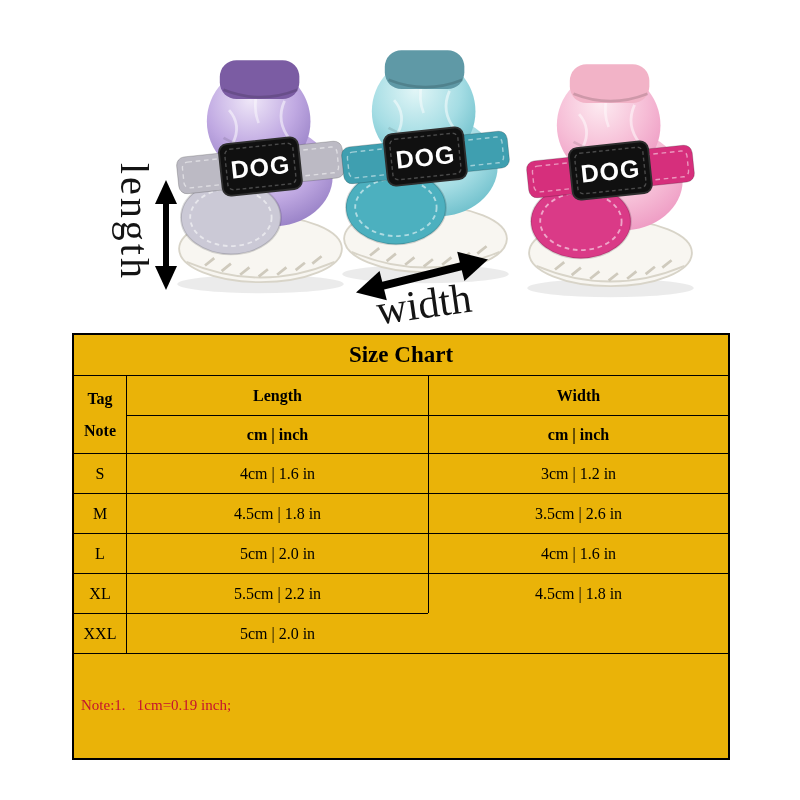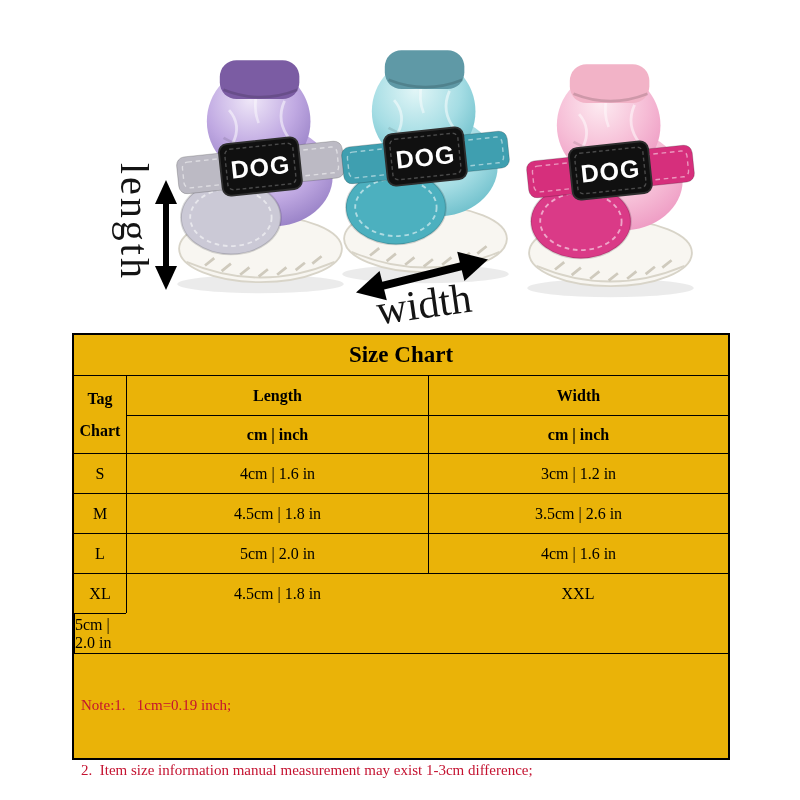--- a/index.html
+++ b/index.html
@@ -179,44 +179,44 @@
     <polygon points="138,30 110,15 110,45" fill="#000"></polygon>
   </svg>
   <div class="width-label">width</div>
 </div>
 
 <div class="size-table">
   <div class="cell t-title">Size Chart</div>
 
   <div class="cell t-tag bt">
     <span>Tag</span>
-    <span>Chart</span>
+    <span>Note</span>
   </div>
   <div class="cell bold bt bl">Length</div>
   <div class="cell bold bt bl">Width</div>
 
   <div class="cell bold bt bl" style="grid-column:2">cm | inch</div>
   <div class="cell bold bt bl">cm | inch</div>
 
   <div class="cell bt">S</div>
   <div class="cell bt bl">4cm | 1.6 in</div>
   <div class="cell bt bl">3cm | 1.2 in</div>
 
   <div class="cell bt">M</div>
   <div class="cell bt bl">4.5cm | 1.8 in</div>
   <div class="cell bt bl">3.5cm | 2.6 in</div>
 
   <div class="cell bt">L</div>
   <div class="cell bt bl">5cm | 2.0 in</div>
   <div class="cell bt bl">4cm | 1.6 in</div>
 
   <div class="cell bt">XL</div>
+  <div class="cell bt bl">5.5cm | 2.2 in</div>
   <div class="cell bt bl">4.5cm | 1.8 in</div>
 
   <div class="cell bt">XXL</div>
   <div class="cell bt bl">5cm | 2.0 in</div>
 
   <div class="t-notes bt">
     <div class="note-line">Note:1.   1cm=0.19 inch;</div>
-    <div class="note-line">2.  Item size information manual measurement may exist 1-3cm difference;</div>
     
   </div>
 </div>
 
 </body></html>

